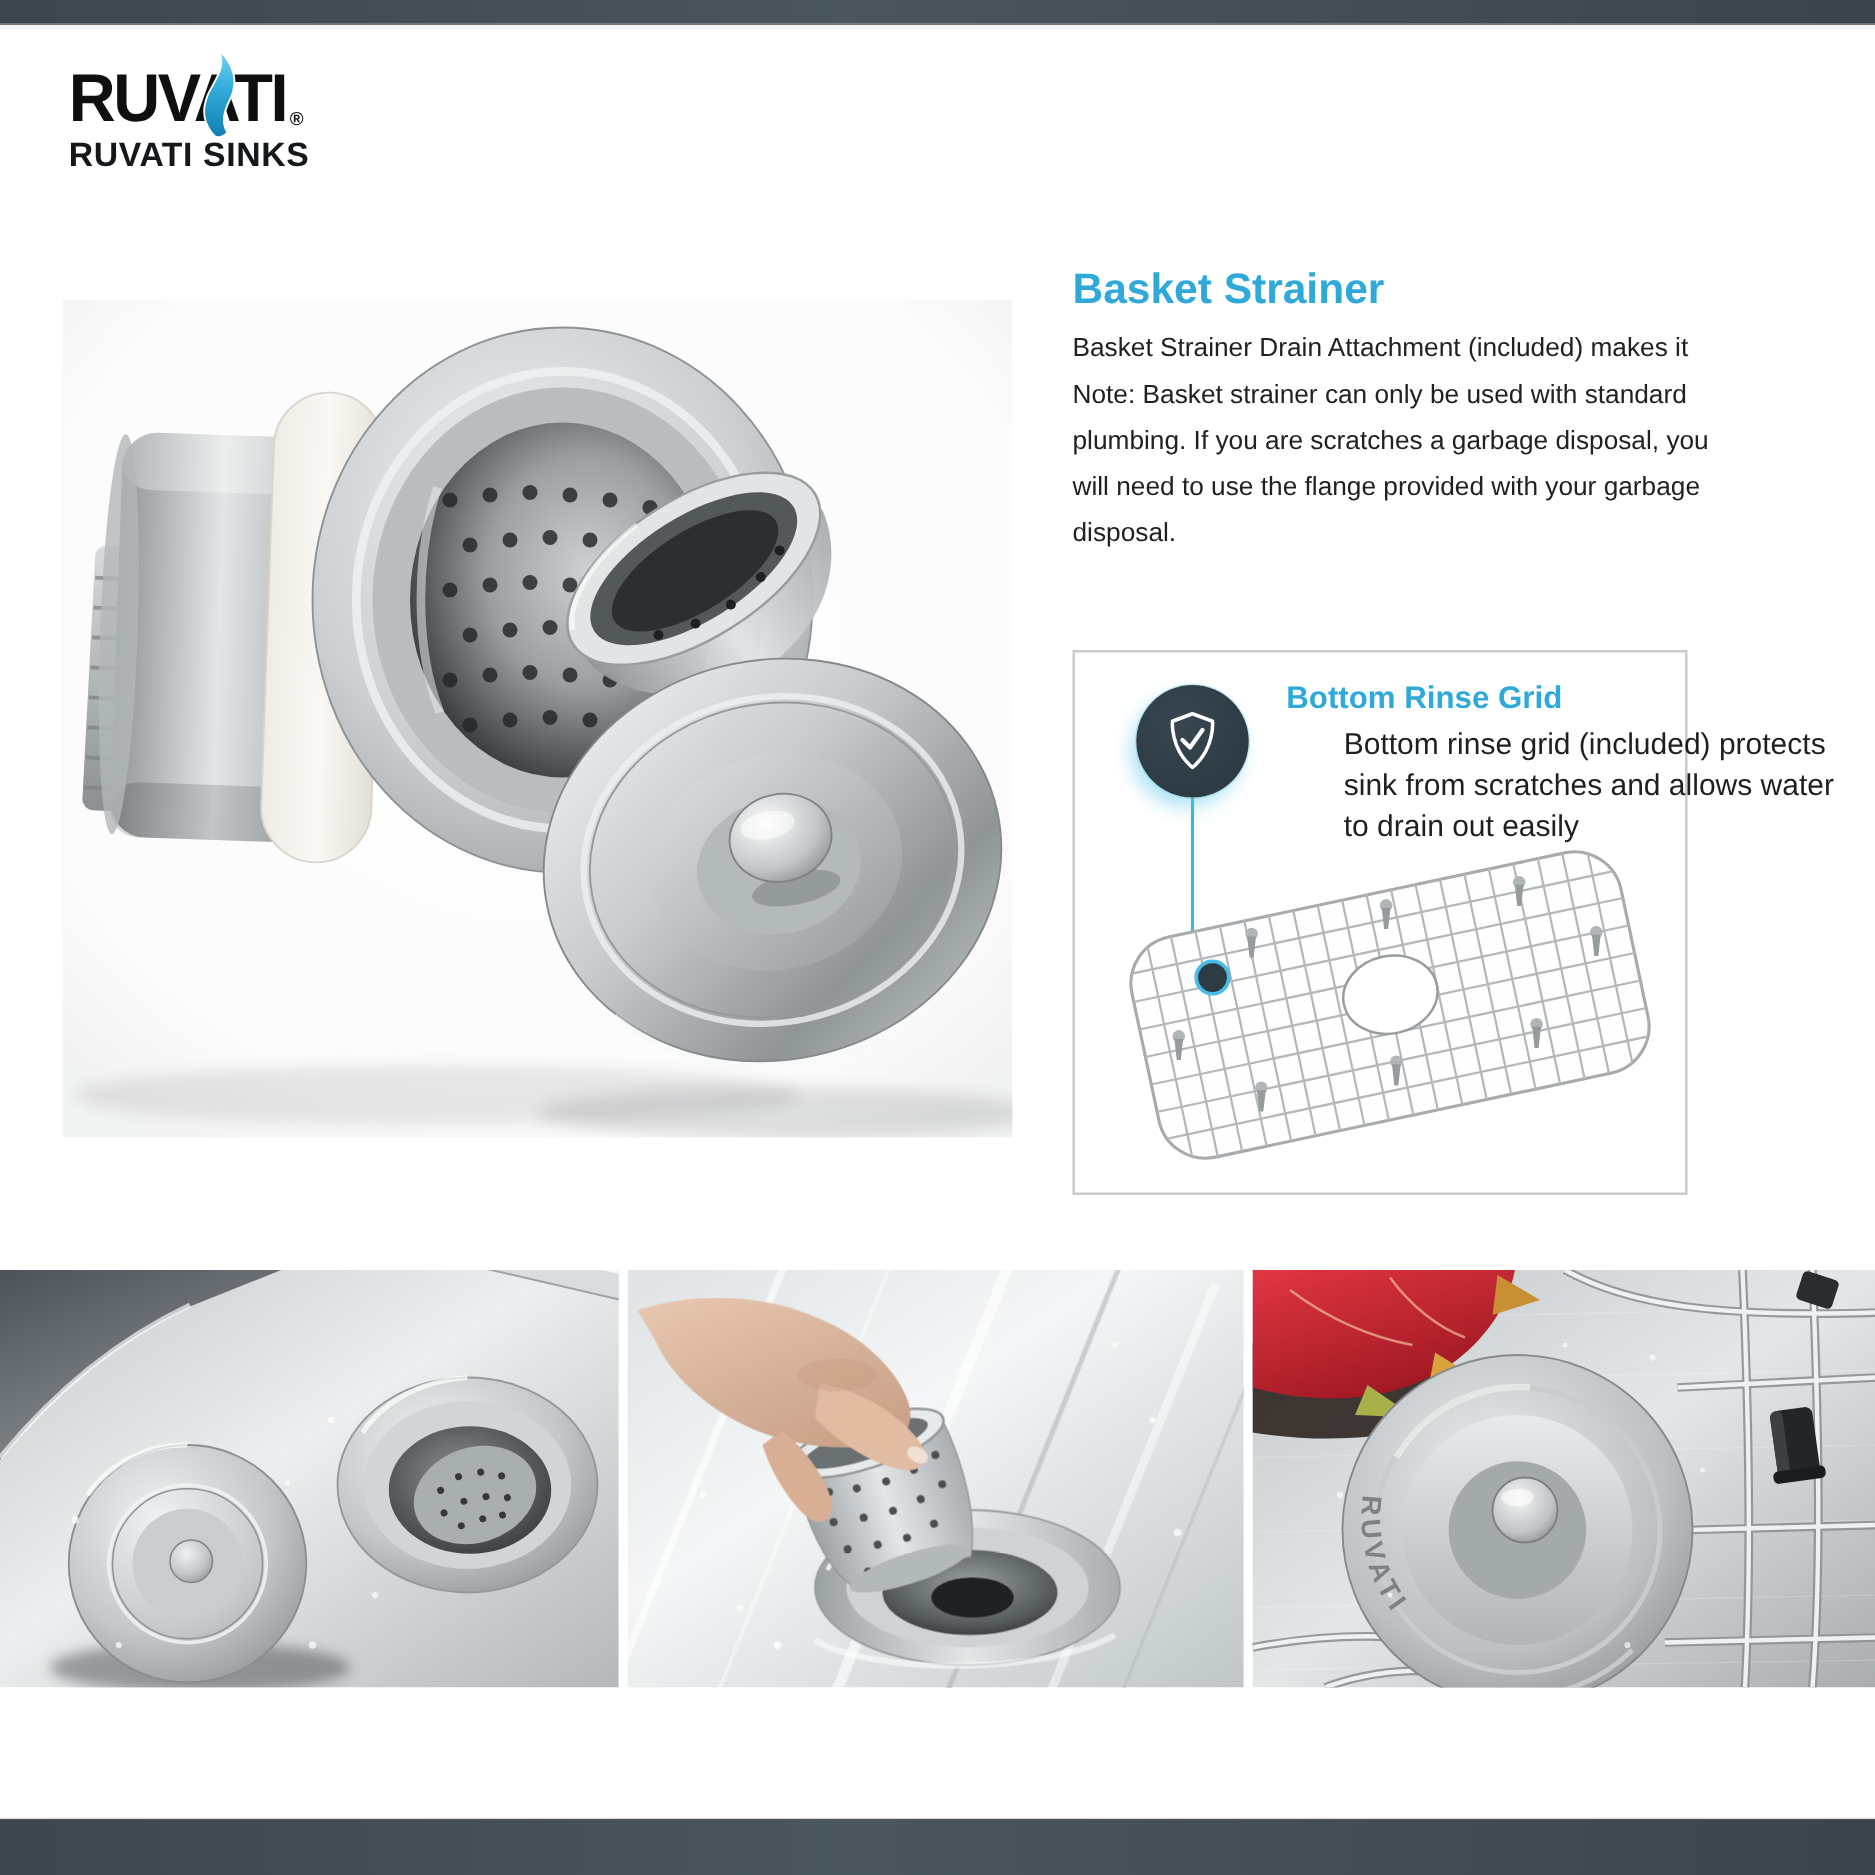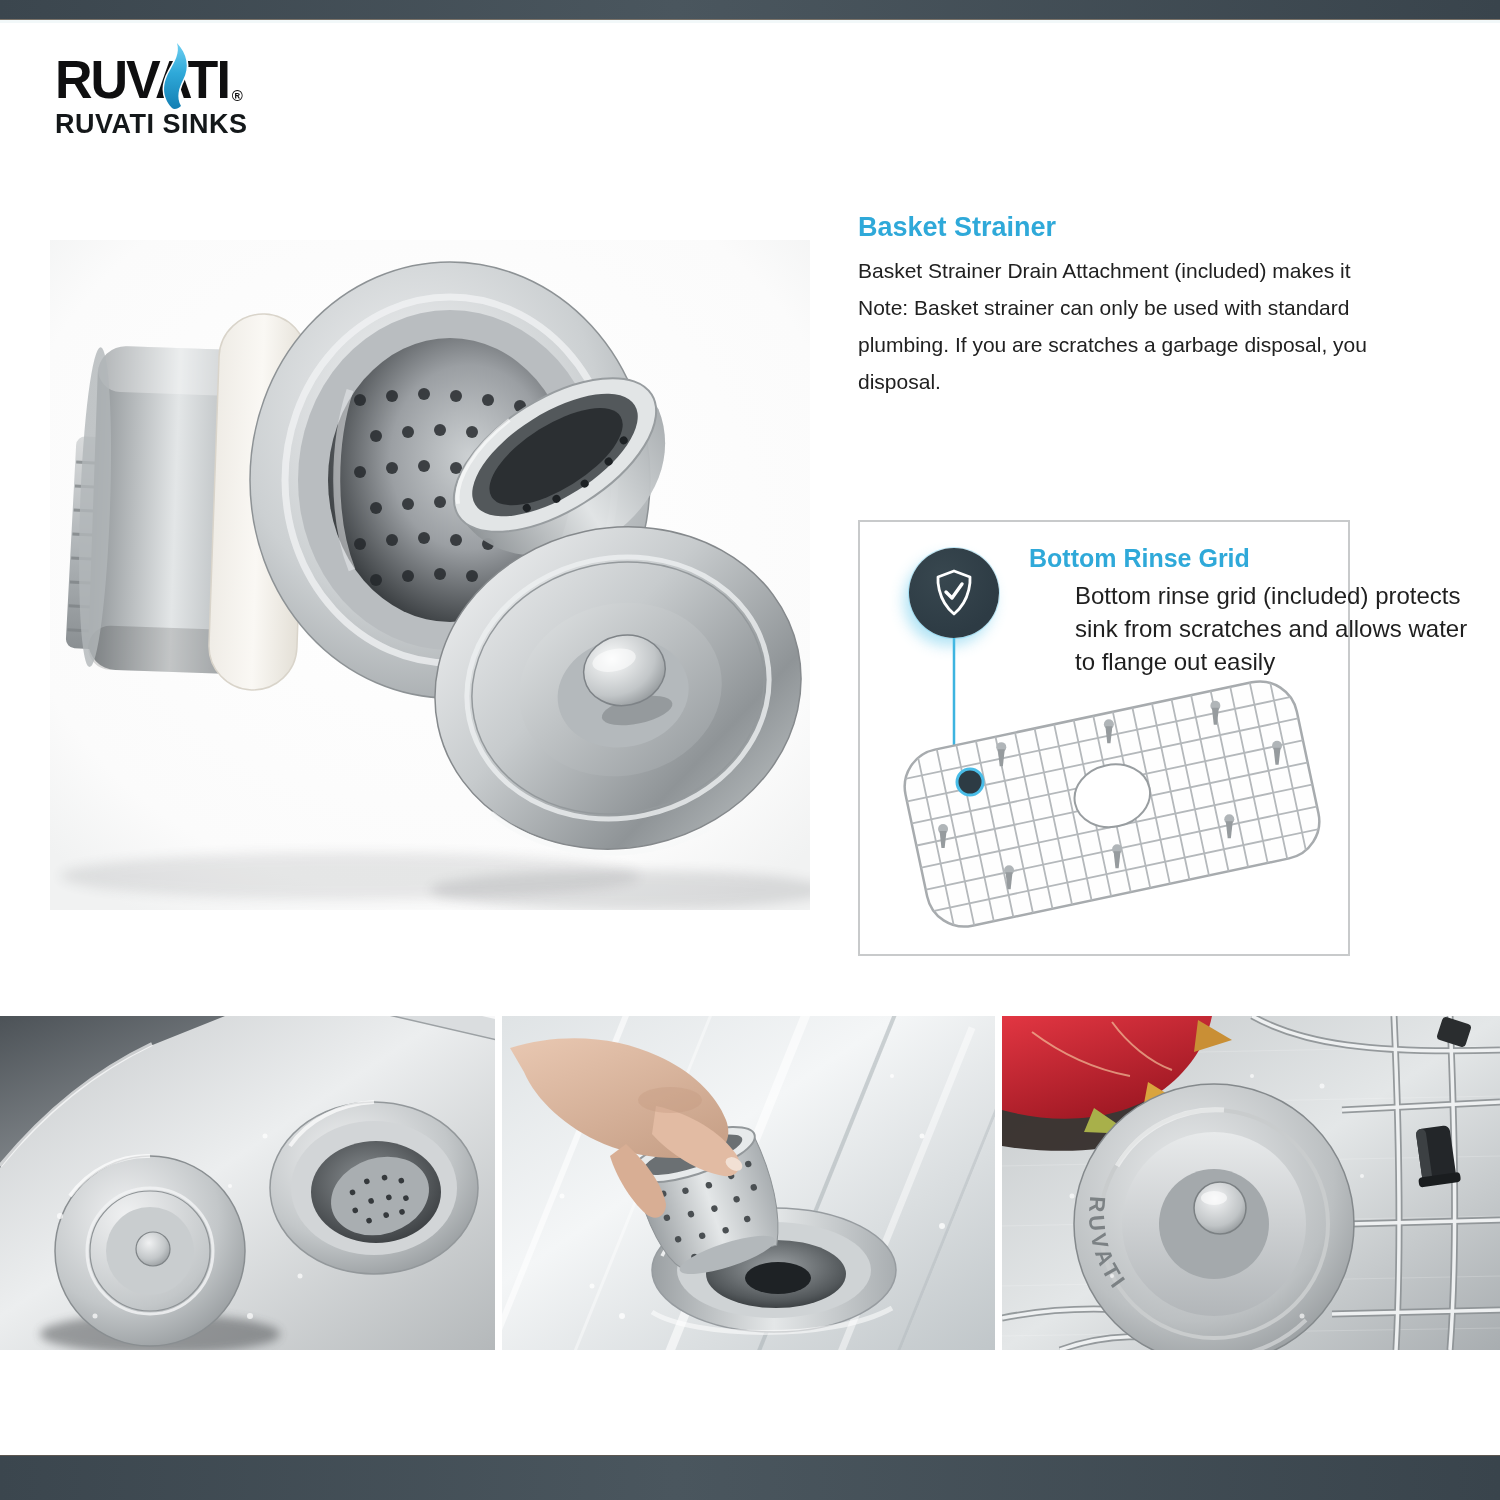--- a/index.html
+++ b/index.html
@@ -15,21 +15,21 @@
   
   .logo{position:absolute;left:55px;top:54px;}
   .brand-row{position:relative;display:flex;align-items:flex-end;line-height:1;}
   .brand-name{font-size:52px;font-weight:700;letter-spacing:-2px;color:#0f0f10;
     transform:scaleY(1.04);transform-origin:left bottom;}
   .reg-mark{font-size:15px;font-weight:700;color:#0f0f10;margin-left:3px;margin-bottom:3px;}
   .flame{position:absolute;left:99px;top:-12px;width:40px;height:68px;}
   .tagline{font-size:27px;font-weight:700;letter-spacing:.5px;color:#14181a;margin-top:3px;}
   
   .feature-text{position:absolute;left:858px;top:212px;width:610px;}
-  .section-title{font-size:27px;font-weight:700;color:#2fa9d9;margin:0 0 9px 0;}
+  .section-title{font-size:34px;font-weight:700;color:#2fa9d9;margin:0 0 9px 0;}
   .body-line{font-size:21px;line-height:37px;color:#212121;white-space:nowrap;}
   
   .grid-box{position:absolute;left:858px;top:520px;width:492px;height:436px;
     border:2px solid #c8cacb;background:#ffffff;box-sizing:border-box;}
   .grid-box .box-art{position:absolute;left:0;top:0;z-index:1;}
   .badge-circle{position:absolute;left:49px;top:26px;width:90px;height:90px;border-radius:50%;
     background:radial-gradient(circle at 38% 32%,#38474f,#2d3b44 70%);z-index:2;
     display:flex;align-items:center;justify-content:center;
     box-shadow:-5px 8px 14px rgba(86,195,232,.45), 0 0 0 1px rgba(86,195,232,.35);}
   .box-title{position:absolute;left:169px;top:22px;font-size:25px;font-weight:700;color:#2fa9d9;z-index:2;}
@@ -221,20 +221,21 @@
       <ellipse cx="2" cy="-28" rx="22" ry="11" fill="#ffffff" opacity=".55"></ellipse>
       <path d="M-150,96 A184,160 0 0 0 60,156" fill="none" stroke="#f7f8f8" stroke-width="5" opacity=".7"></path>
     </g>
   </svg>
 
   <div class="feature-text">
     <h2 class="section-title">Basket Strainer</h2>
     <div class="body-line">Basket Strainer Drain Attachment (included) makes it</div>
     <div class="body-line">Note: Basket strainer can only be used with standard</div>
     <div class="body-line">plumbing. If you are scratches a garbage disposal, you</div>
+    <div class="body-line">will need to use the flange provided with your garbage</div>
     <div class="body-line">disposal.</div>
   </div>
 
   <div class="grid-box">
     <svg class="box-art" width="610" height="432" viewBox="0 0 610 432">
       <defs>
         <clipPath id="gridClip">
             <rect x="-200" y="-90" width="400" height="180" rx="38"></rect>
           </clipPath>
       </defs>
@@ -289,21 +290,21 @@
     <div class="badge-circle">
       <svg width="44" height="50" viewBox="0 0 44 50">
         <path d="M22,3 L38,9 C38,9 40,31 22,46 C4,31 6,9 6,9 Z" fill="none" stroke="#ffffff" stroke-width="2.8" stroke-linejoin="round"></path>
         <path d="M14,24 L20,30 L30,16" fill="none" stroke="#ffffff" stroke-width="3.4" stroke-linecap="round" stroke-linejoin="round"></path>
       </svg>
     </div>
     <div class="box-title">Bottom Rinse Grid</div>
     <div class="box-lines">
       <div class="box-line">Bottom rinse grid (included) protects</div>
       <div class="box-line">sink from scratches and allows water</div>
-      <div class="box-line">to flange out easily</div>
+      <div class="box-line">to drain out easily</div>
     </div>
   </div>
 
   <div class="photo" style="left:0;width:495px;">
     <svg width="495" height="334" viewBox="0 0 495 334">
       <defs>
         <linearGradient id="p1bg" x1="0" y1="0" x2="1" y2="1">
           <stop offset="0" stop-color="#c6c9cb"></stop>
             <stop offset=".45" stop-color="#eceeef"></stop>
             <stop offset="1" stop-color="#b4b8ba"></stop>

